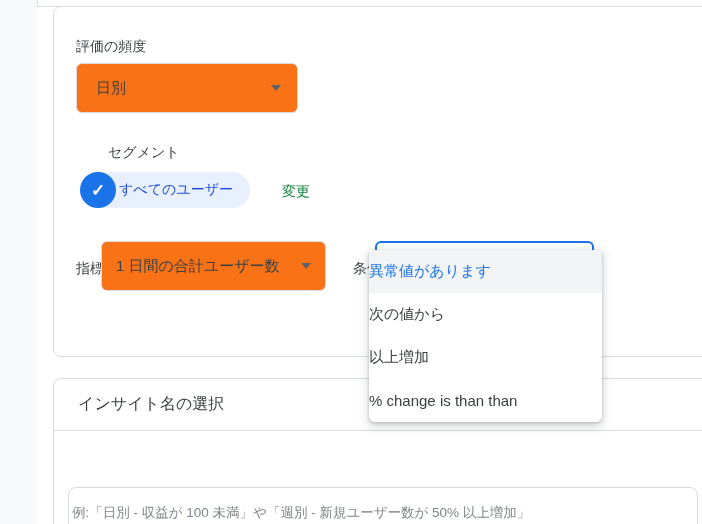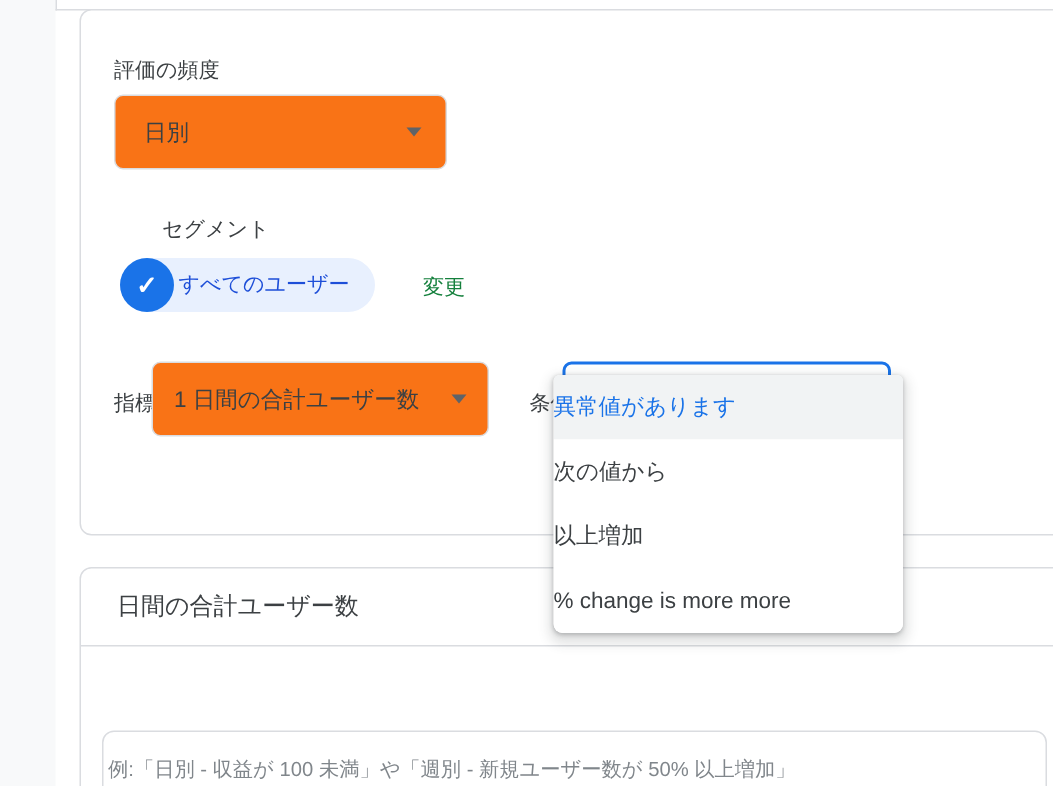--- a/index.html
+++ b/index.html
@@ -87,26 +87,26 @@
 
     <div class="abs field-label" style="left:299px;top:252px;">条件</div>
   </div>
 
   <div class="abs cond-field"></div>
 
   <div class="abs menu" id="condition-menu">
       <div class="menu-item selected">異常値があります</div>
       <div class="menu-item">次の値から</div>
       <div class="menu-item">以上増加</div>
-      <div class="menu-item">% change is more more</div>
+      <div class="menu-item">% change is than than</div>
     </div>
 
   <div class="abs card card2"></div>
 
-  <div class="abs card2-header">日間の合計ユーザー数</div>
+  <div class="abs card2-header">インサイト名の選択</div>
 
   <div class="abs card2-divider"></div>
 
 
   <div class="abs name-input">
     <span class="ph">例:「日別 - 収益が 100 未満」や「週別 - 新規ユーザー数が 50% 以上増加」</span>
   </div>
 
 </div>
 

